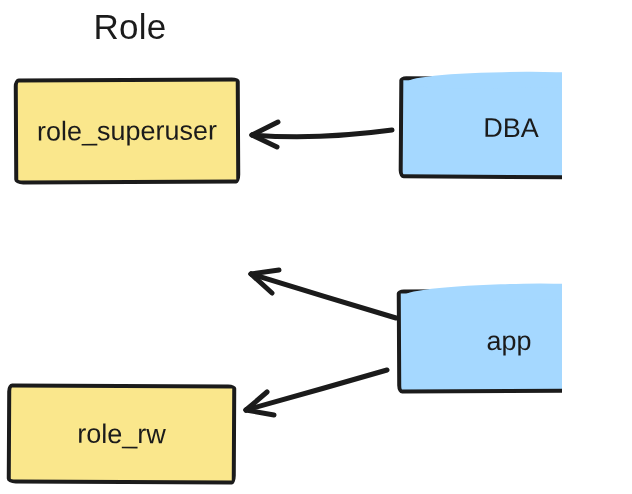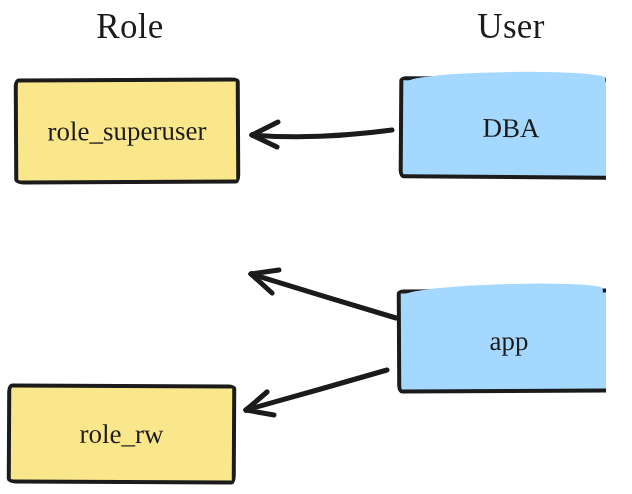--- a/index.html
+++ b/index.html
@@ -1,24 +1,23 @@
 <!DOCTYPE html>
 <html style="--role_fill: #FAE78C; --user_fill: #A5D8FF; --stroke: #1B1B1B; --text: #1B1B1B; --background: #FFFFFF;"><head>
 <meta charset="utf-8">
 <style>
   html, body { margin: 0; padding: 0; background: #ffffff; }
   .canvas {
     position: relative;
     width: 562px;
     height: 494px;
     background: var(--background, #ffffff);
-    font-family: Liberation Serif, serif;
+    font-family: Liberation Sans, sans-serif;
     color: var(--text, #1b1b1b);
     overflow: hidden;
-    padding-left: 44px;
   }
   .col-header {
     position: absolute;
     width: 160px;
     top: 8px;
     text-align: center;
     font-size: 35px;
     line-height: 1.1;
     letter-spacing: 0.3px;
     color: var(--text, #1b1b1b);
@@ -76,21 +75,20 @@
     stroke-linejoin: round;
   }
 </style>
 </head>
 <body>
 
 <div class="canvas">
 
   <div class="col-header role">Role</div>
 
-  <div class="col-header user">User</div>
 
   <div class="node role" id="n-superuser">
     <span class="label">role_superuser</span>
   </div>
 
 
   <div class="node role" id="n-rw">
     <span class="label">role_rw</span>
   </div>
 

